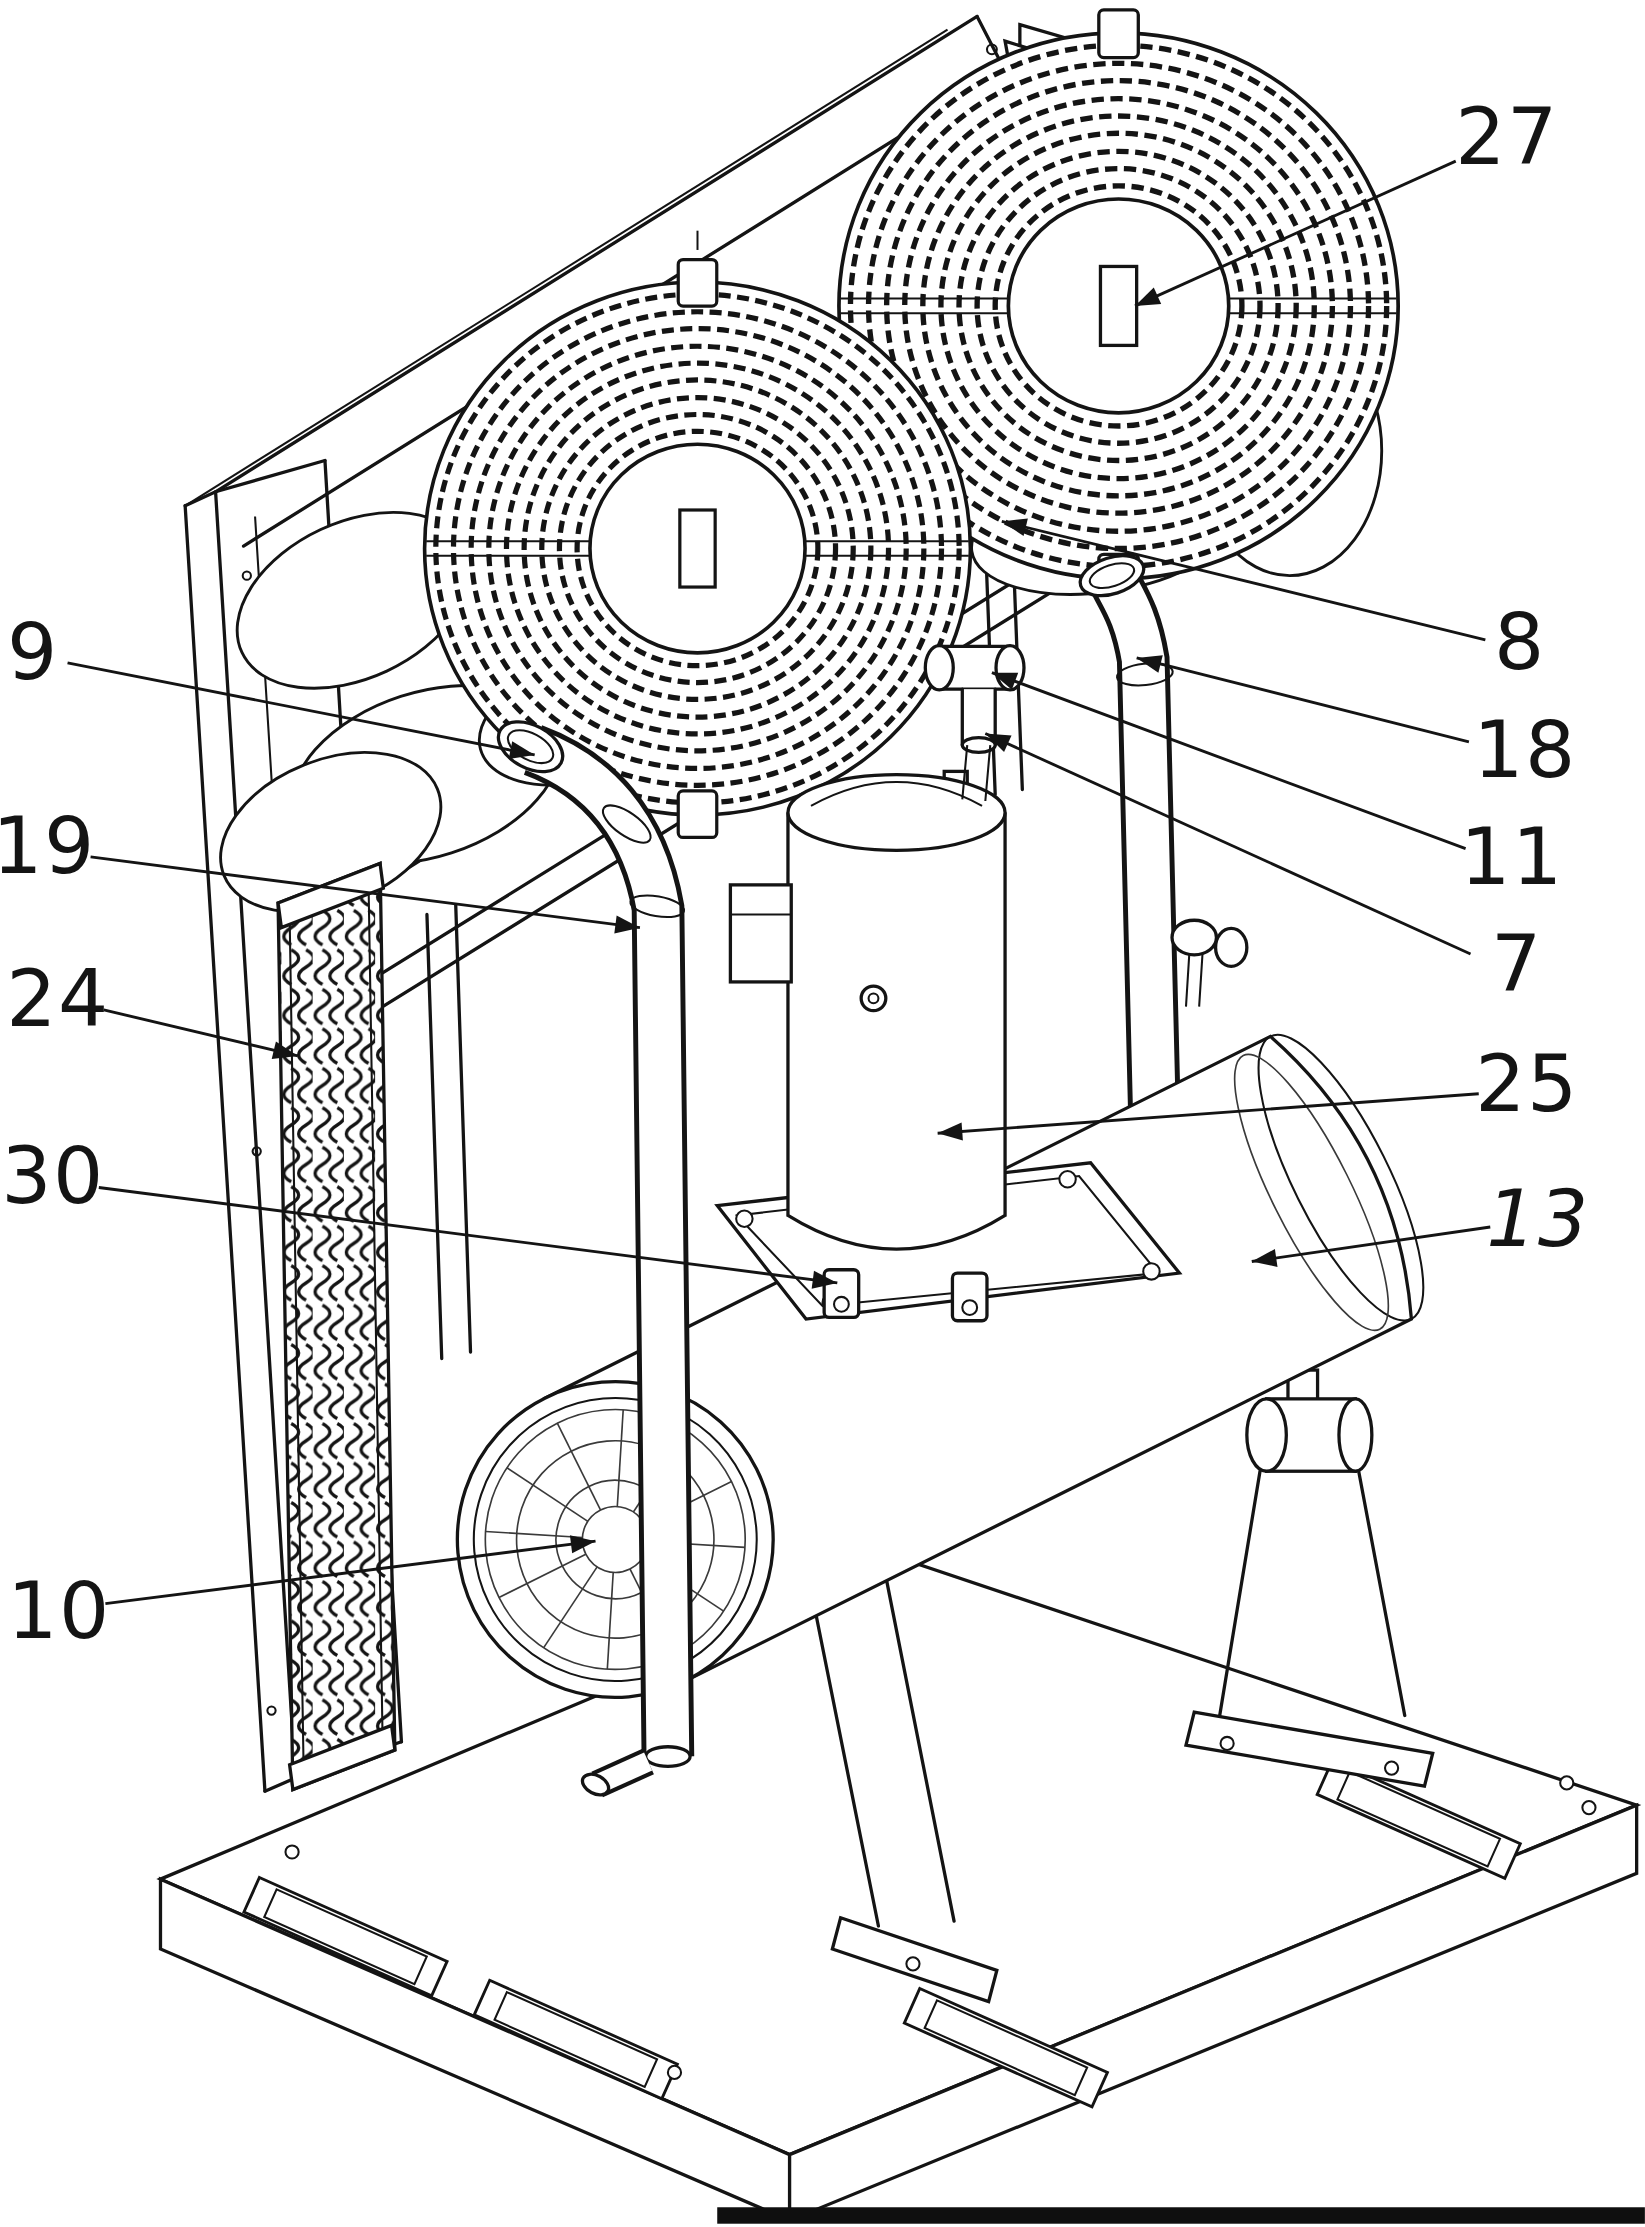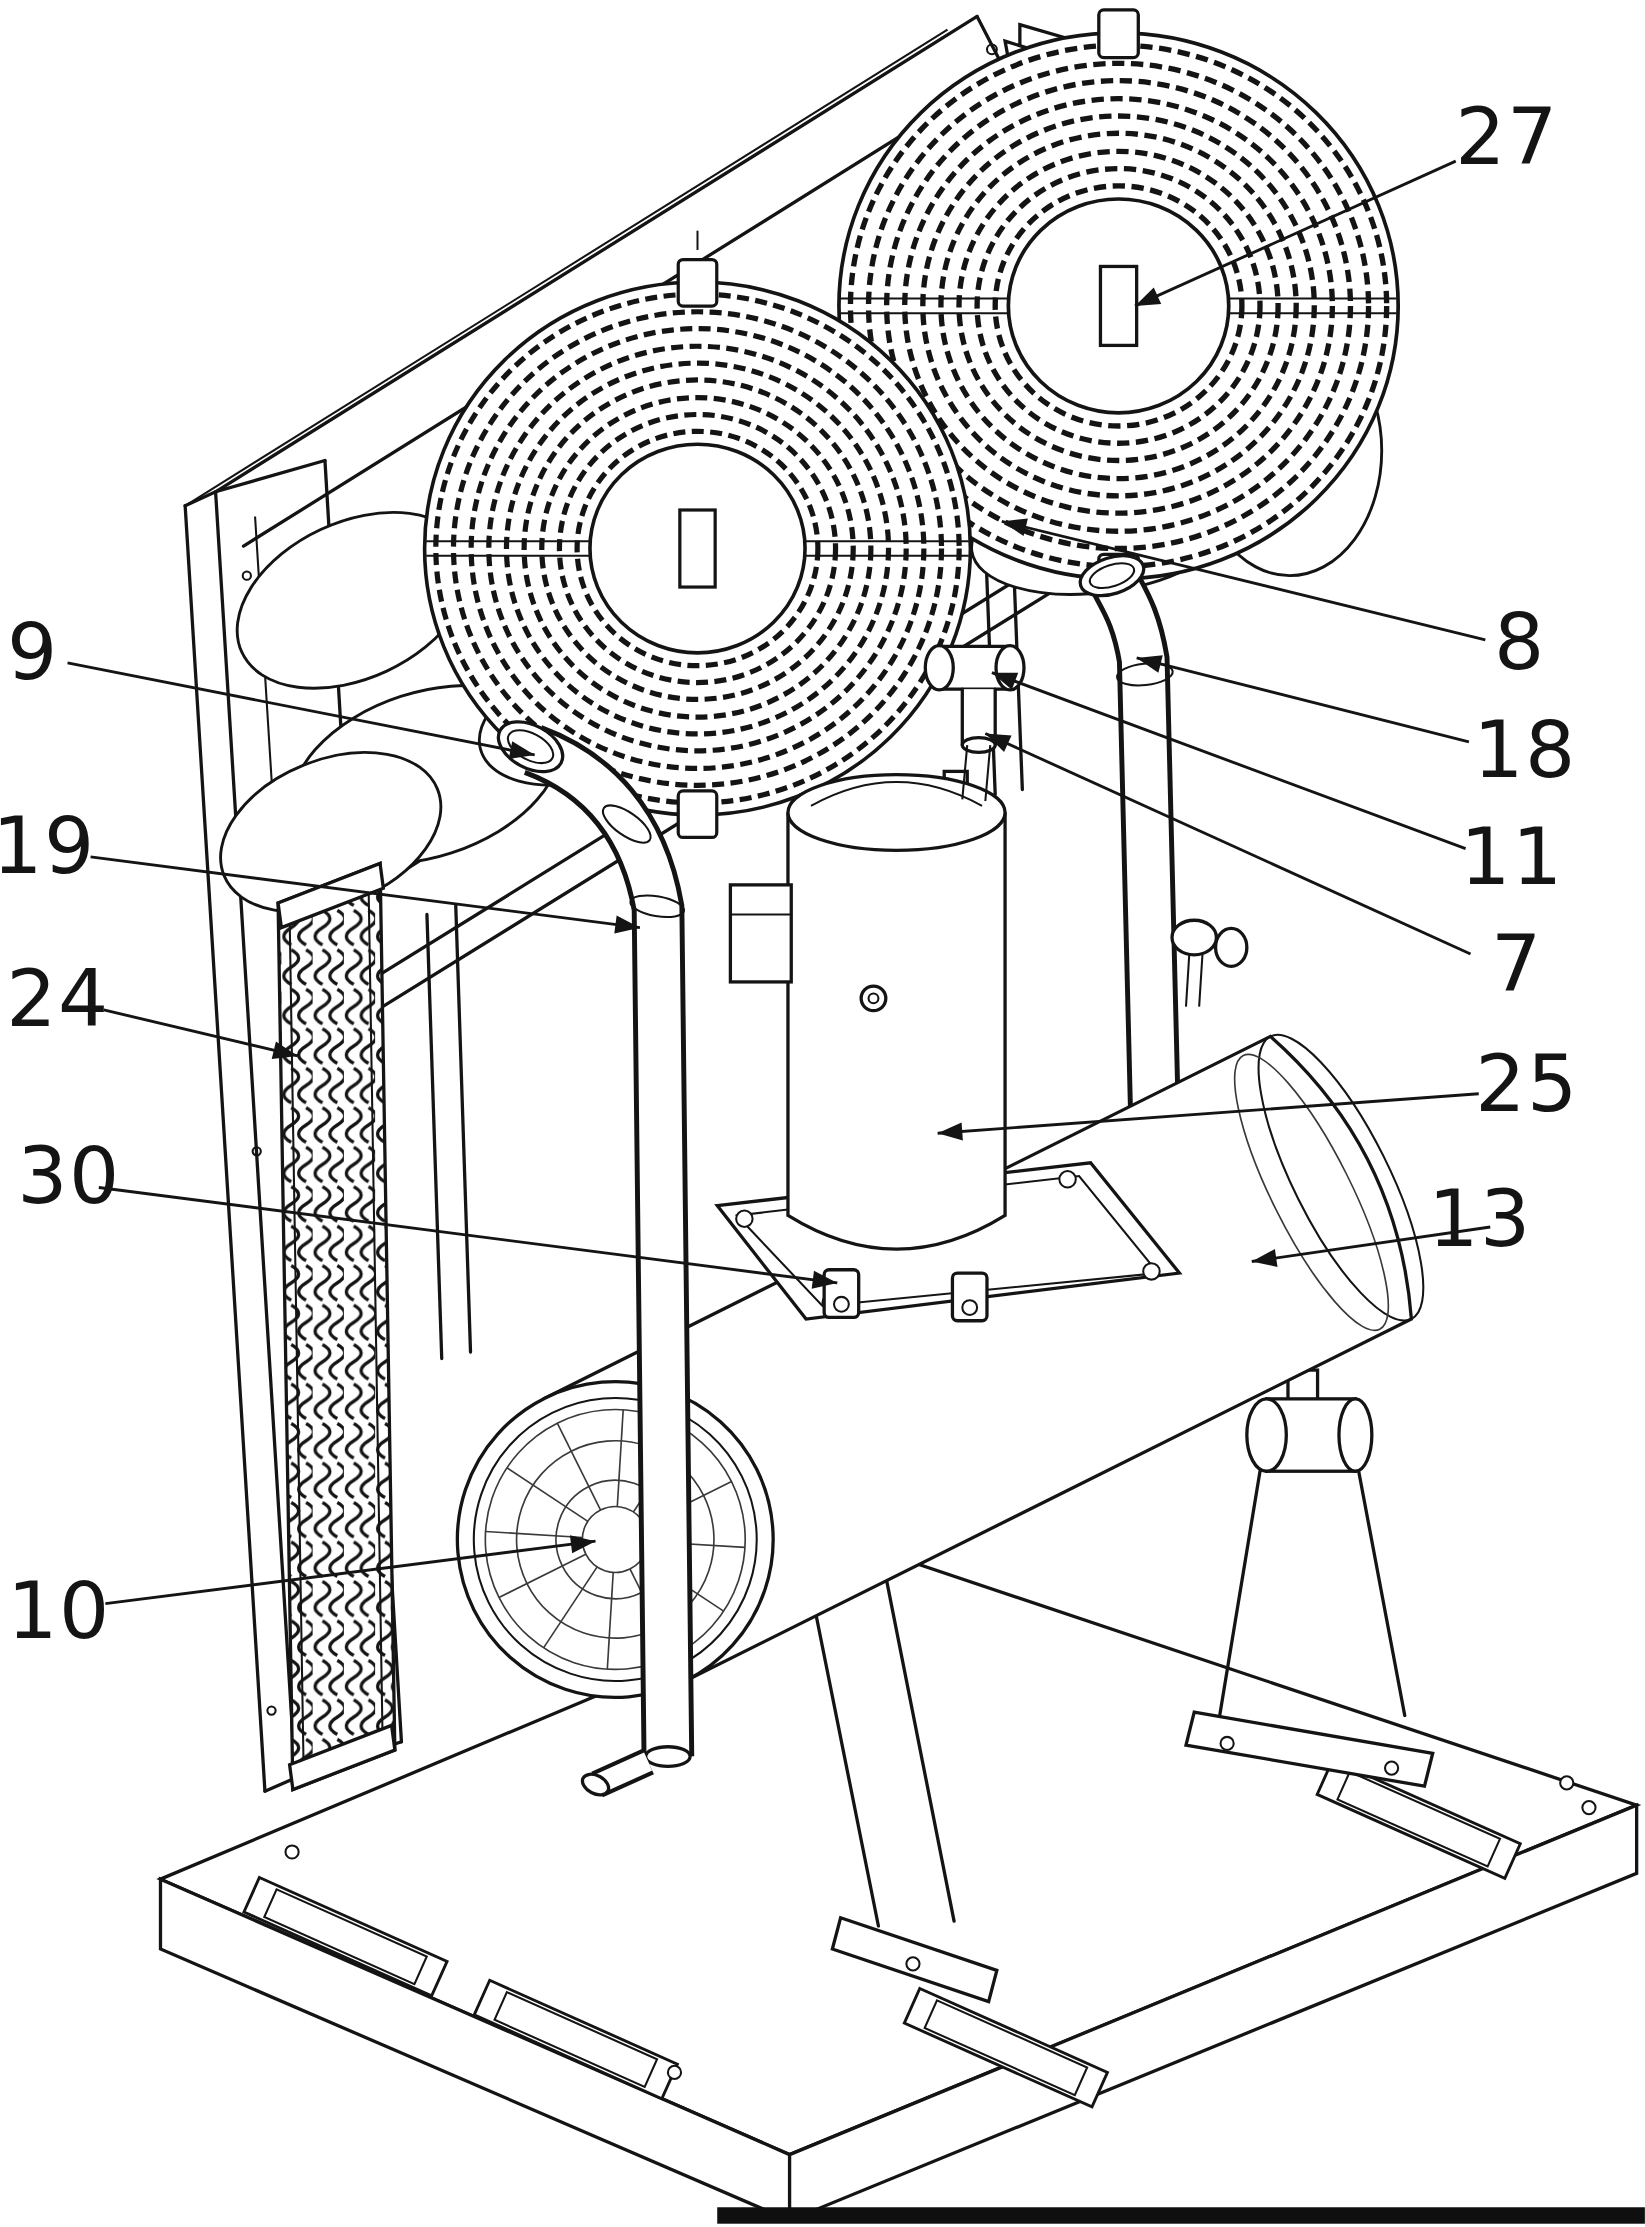--- a/index.html
+++ b/index.html
@@ -278,19 +278,19 @@
 
 <div id="label-layer">
       <div class="ref-label" style="left: 1507px; top: 137px;">27</div>
       <div class="ref-label" style="left: 1520px; top: 642px;">8</div>
       <div class="ref-label" style="left: 1515px; top: 750px; margin-left: 10px;">18</div>
       <div class="ref-label" style="left: 1512px; top: 857px;">11</div>
       <div class="ref-label" style="left: 1517px; top: 964px;">7</div>
       <div class="ref-label" style="left: 33px; top: 652px;">9</div>
       <div class="ref-label" style="left: 44px; top: 846px;">19</div>
       <div class="ref-label" style="left: 58px; top: 999px;">24</div>
-      <div class="ref-label" style="left: 53px; top: 1176px; margin-left: 16px;">30</div>
+      <div class="ref-label" style="left: 53px; top: 1176px;">30</div>
       <div class="ref-label" style="left: 1527px; top: 1084px;">25</div>
-      <div class="ref-label" style="left: 1480px; top: 1219px;">13</div>
+      <div class="ref-label" style="left: 1538px; top: 1219px; font-style: italic;">13</div>
       <div class="ref-label" style="left: 59px; top: 1611px;">10</div>
     </div>
 </div>
 
 
 </body></html>

